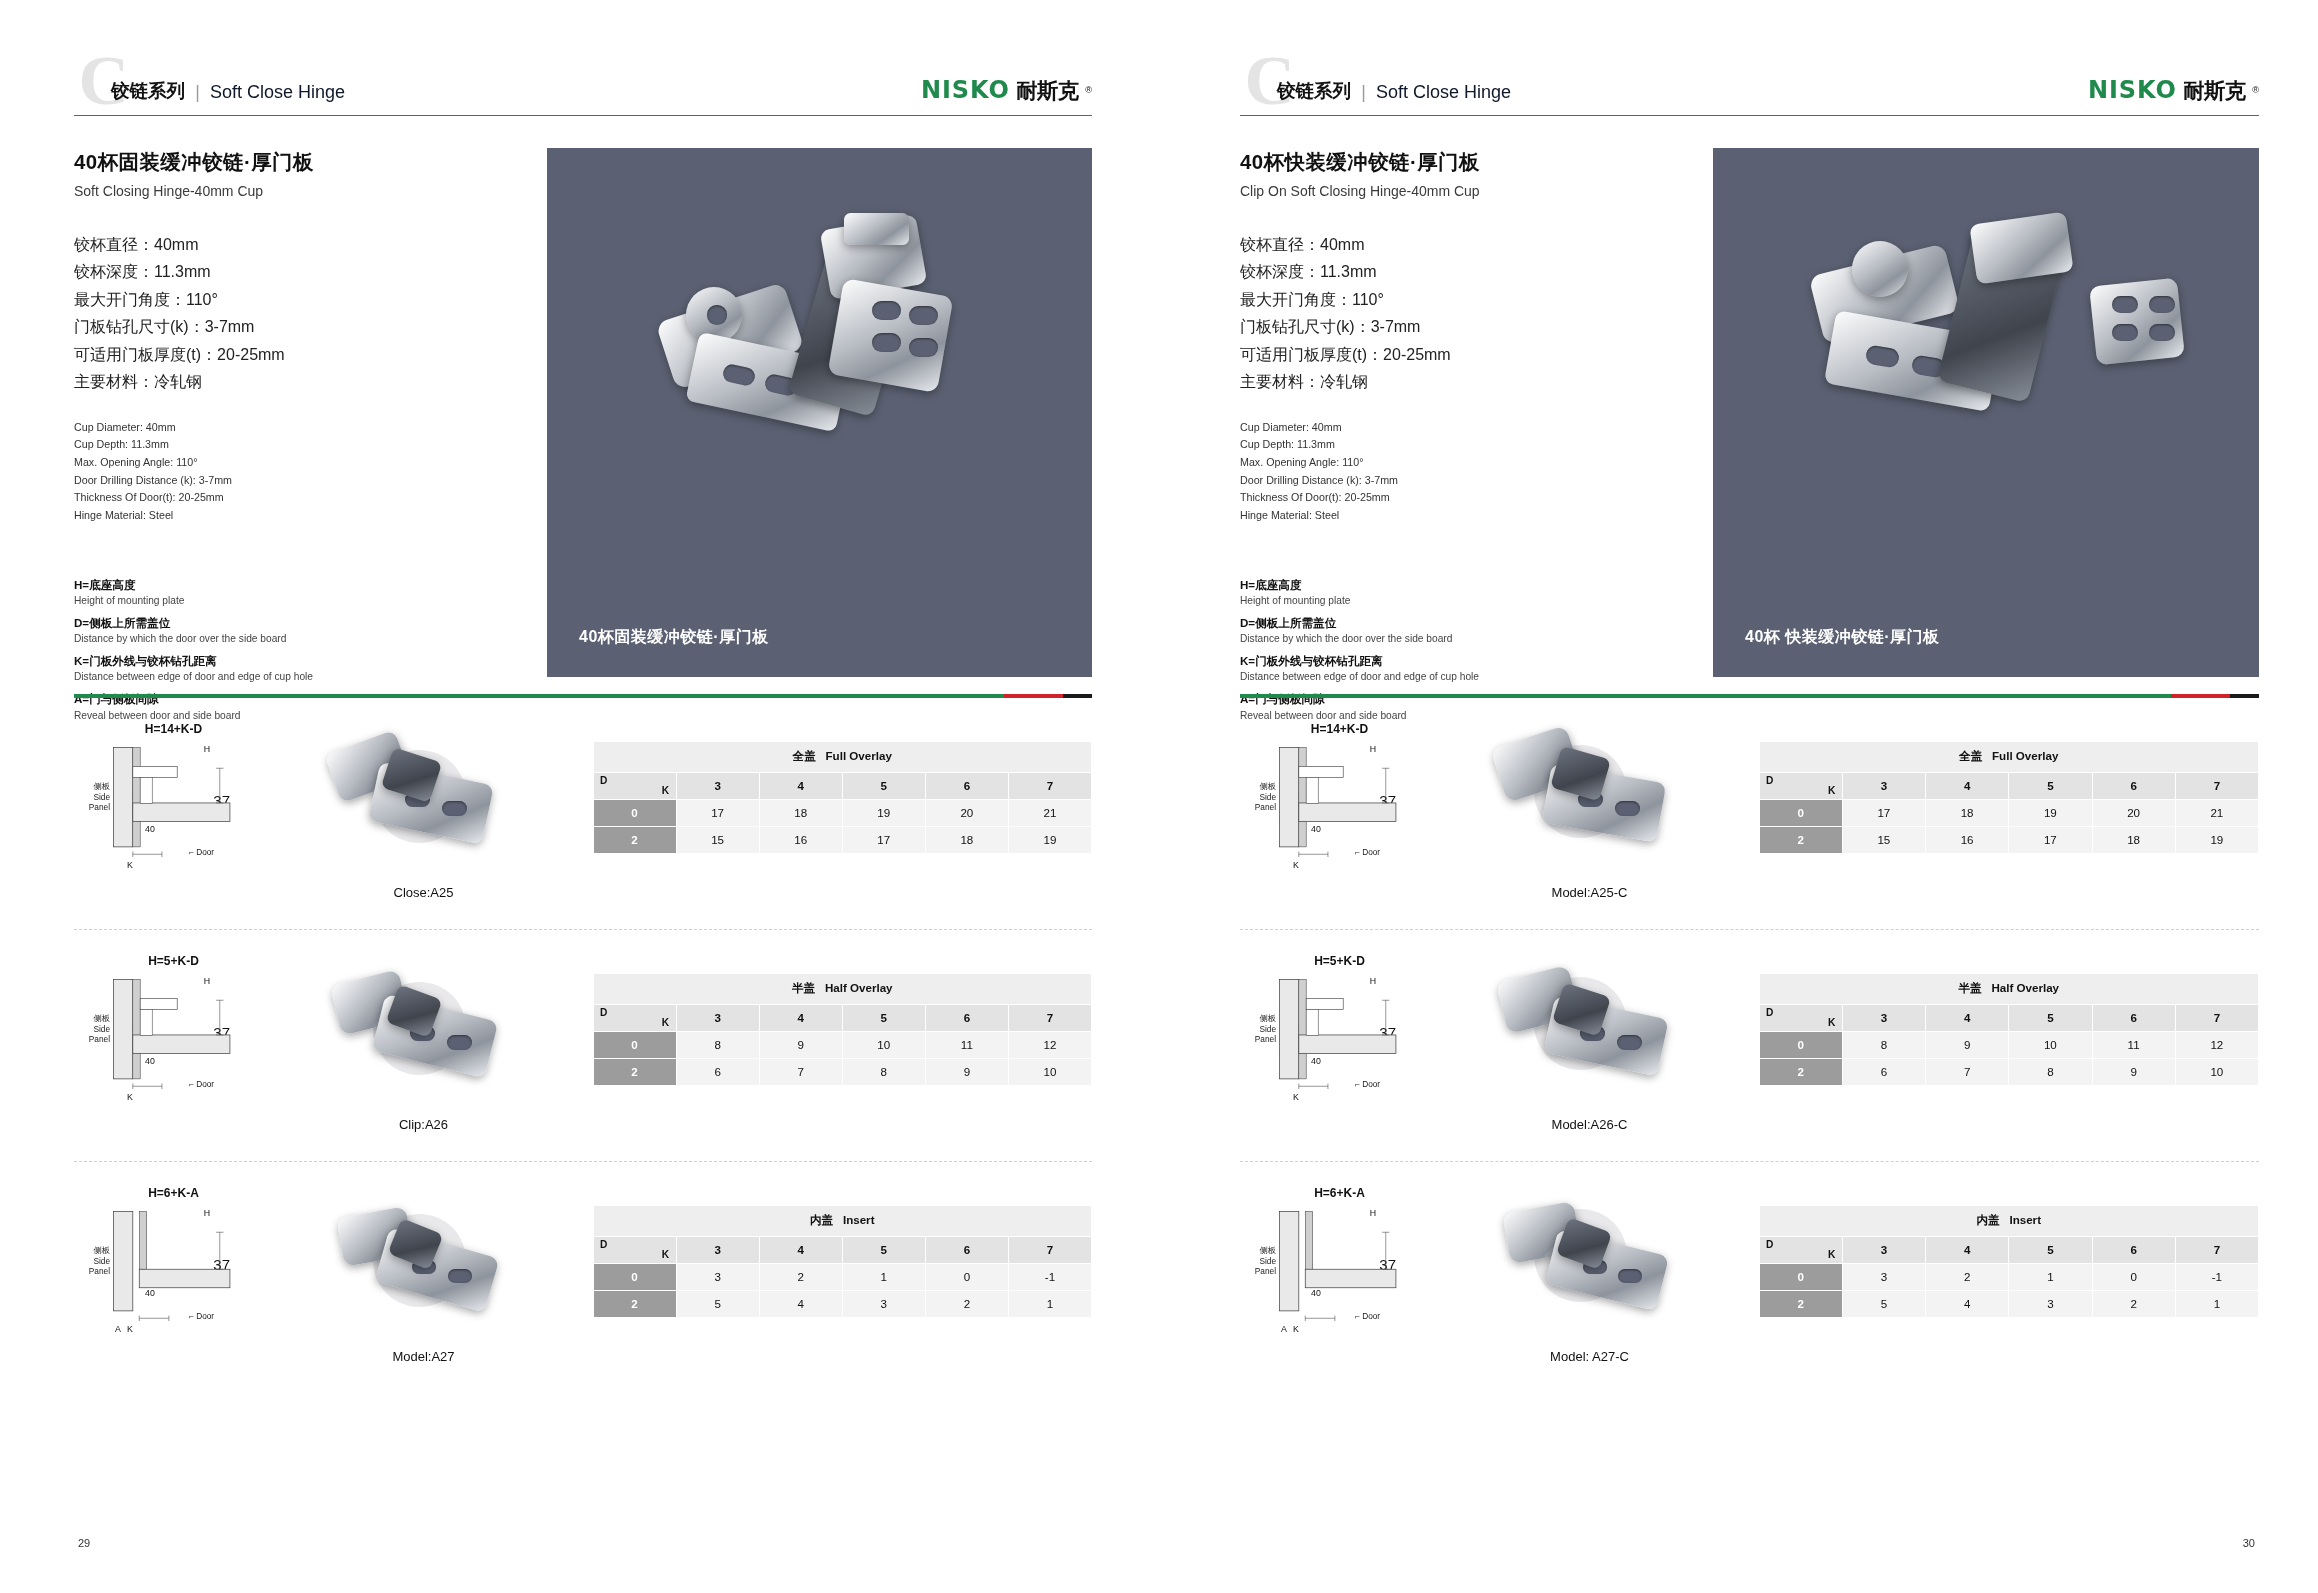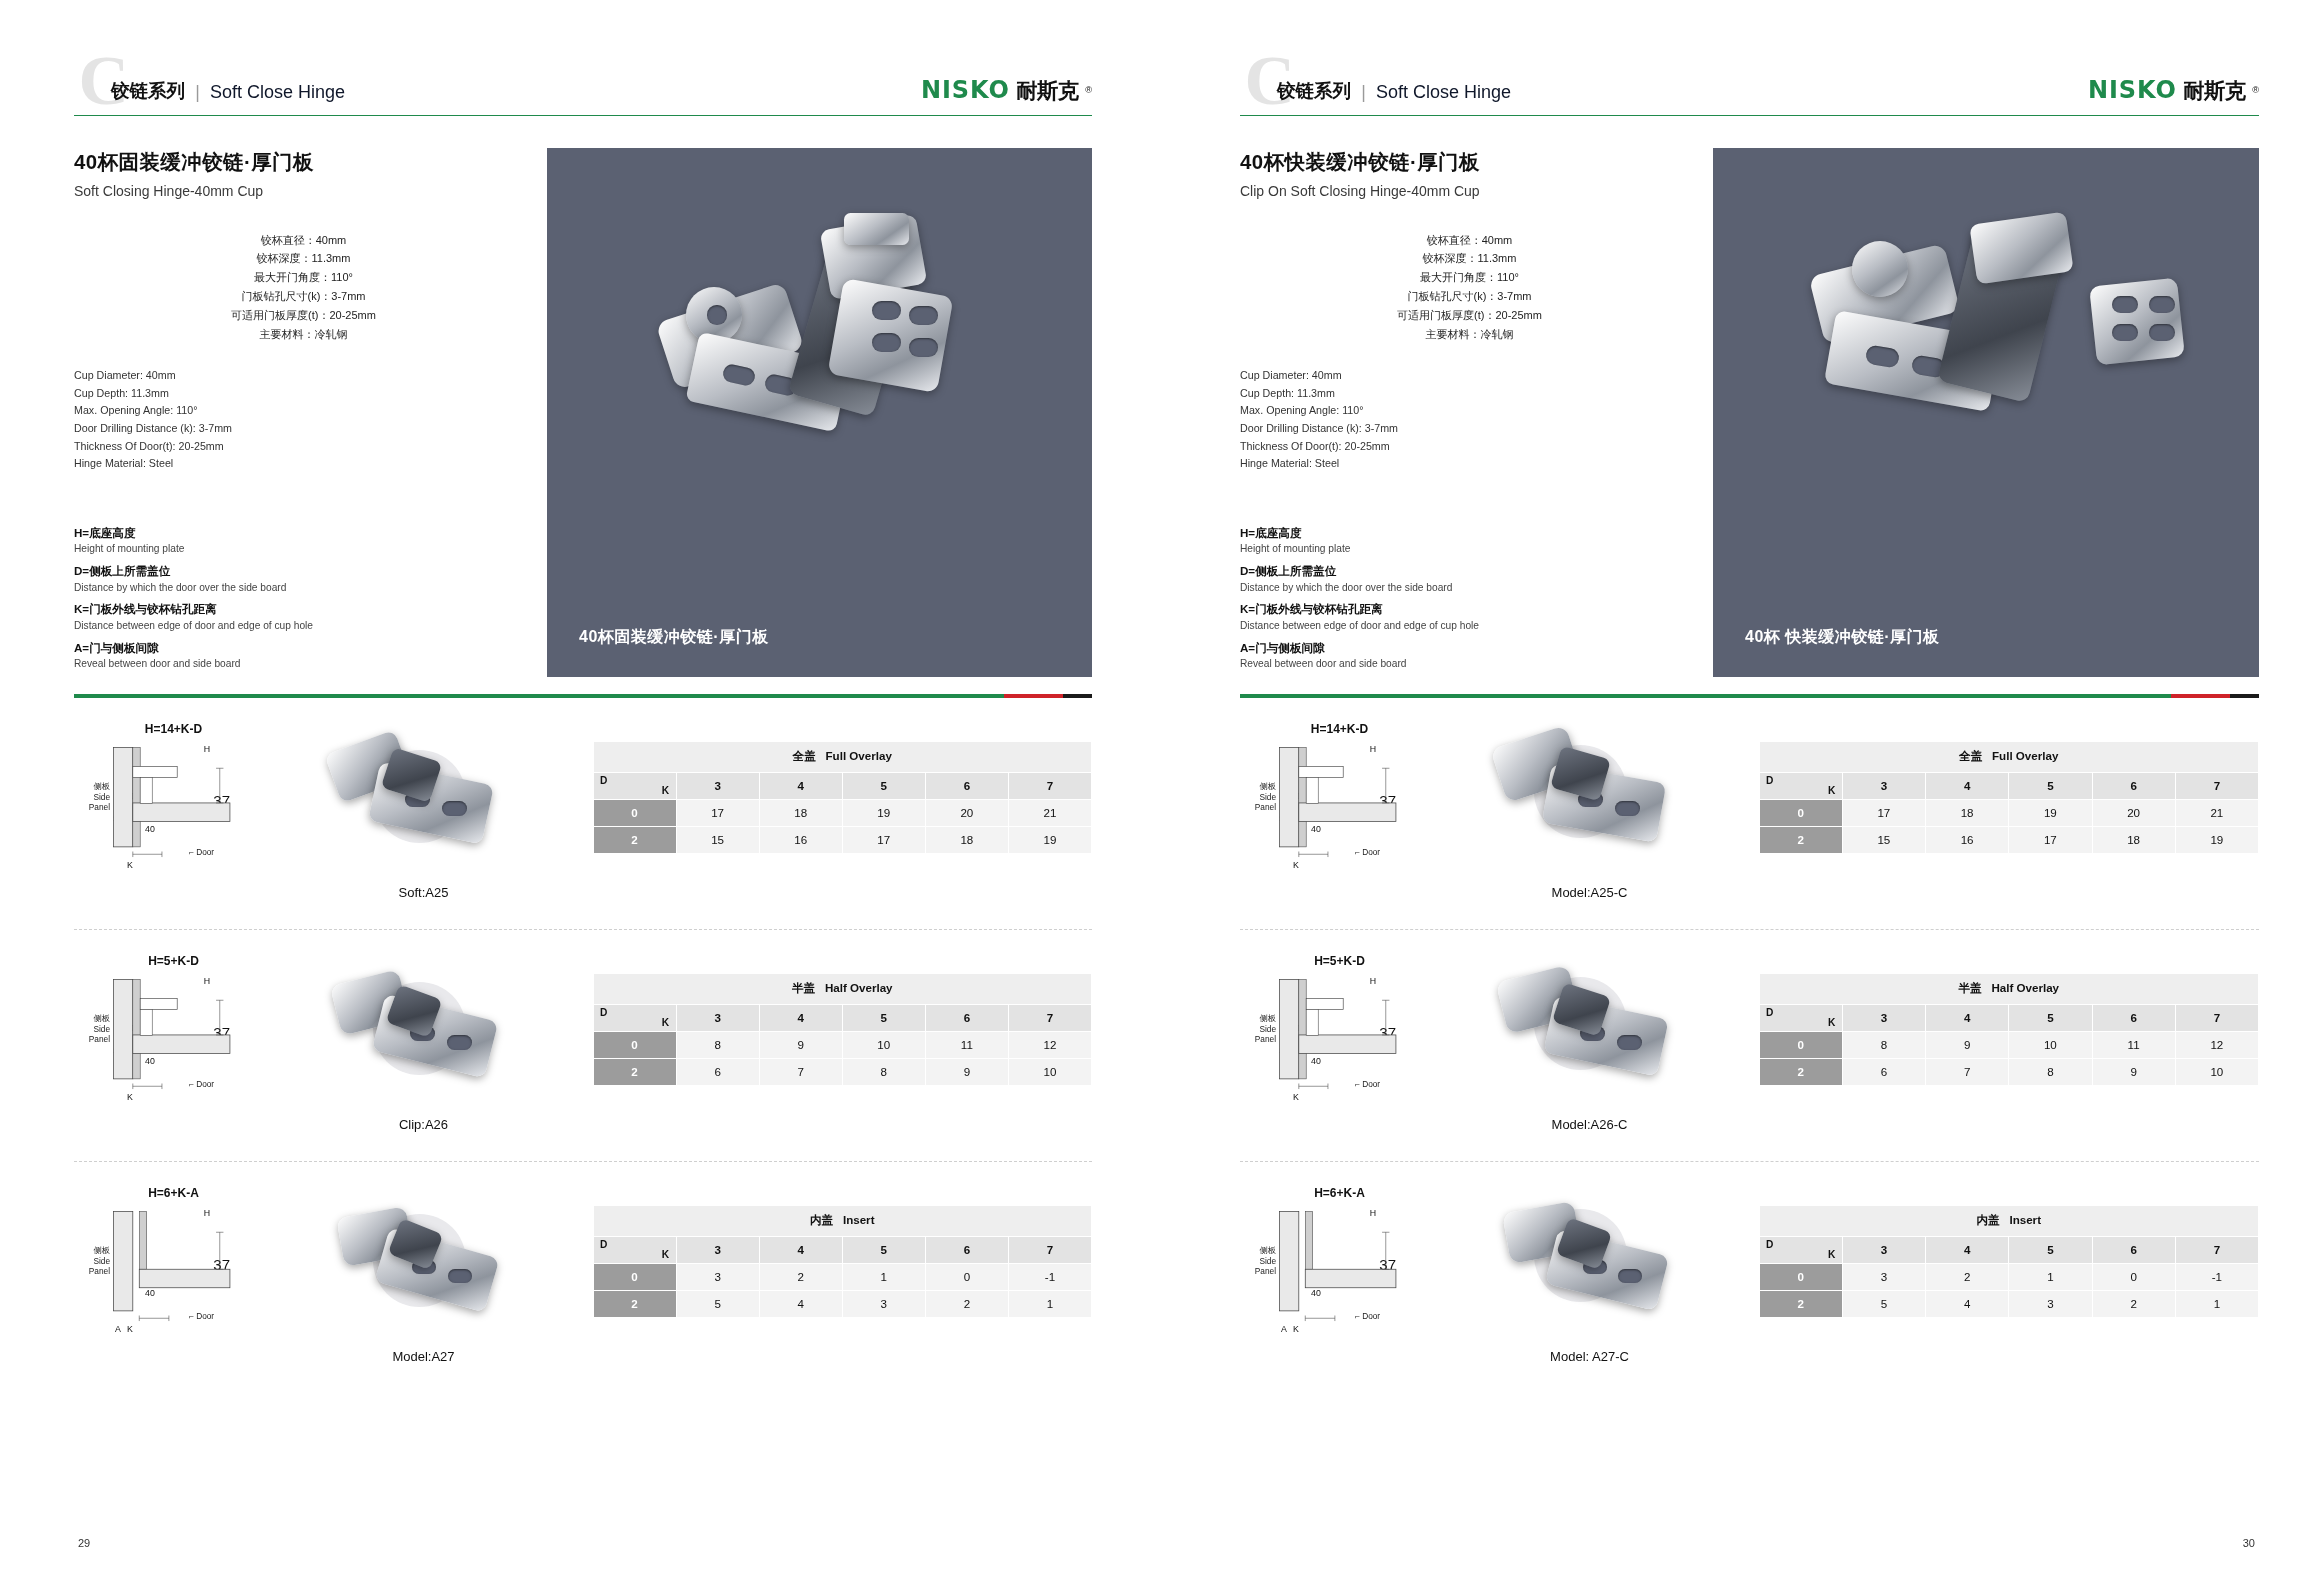--- a/index.html
+++ b/index.html
@@ -79,21 +79,21 @@
   
   .product {
     display: flex;
     margin: 32px 74px 0 74px;
     height: 529px;
   }
   .specs { width: 473px; padding-right: 14px; }
   .title-cn { font-size: 20.4px; font-weight: 700; color: #111; letter-spacing: 0.5px; }
   .title-en { font-size: 14px; color: #3a3a3a; margin-top: 6.5px; }
   .spec-cn { margin-top: 32px; }
-  .spec-cn div { font-size: 11px; color: #222; line-height: 1.72; text-align: center; }
+  .spec-cn div { font-size: 16px; color: #222; line-height: 1.72; }
   .spec-en { margin-top: 23px; }
   .spec-en div { font-size: 10.7px; color: #333; line-height: 1.65; }
   .legend { margin-top: 51px; }
   .legend .lg-cn { font-size: 11.6px; color: #111; font-weight: 600; line-height: 1.5; }
   .legend .lg-en { font-size: 10.2px; color: #444; line-height: 1.5; margin-bottom: 5.6px; }
 
   .photo {
     position: relative;
     flex: 1;
     background: #5b6172;
@@ -330,21 +330,21 @@
         </div>
         <div class="col-photo">
           <div class="prod-photo">
             <div class="halo" style="left:70px; top:28px;"></div>
             <div class="hg" style="position:absolute; left:28px; top:18.5px; width:74px; height:51px; border-radius:9.3px; transform:rotate(-20deg);"></div>
             <div class="hg" style="position:absolute; left:70px; top:51px; width:116px; height:60px; border-radius:9.3px; transform:rotate(12deg);"></div>
             <div class="hole oval" style="left:102px; top:70px; width:25px; height:15px;"></div>
             <div class="hole oval" style="left:139px; top:79px; width:25px; height:15px;"></div>
             <div class="hg dark" style="position:absolute; left:83px; top:32px; width:51px; height:42px; border-radius:7.4px; transform:rotate(18deg);"></div>
           </div>
-          <div class="model-label">Soft:A25</div>
+          <div class="model-label">Close:A25</div>
         </div>
         <div class="col-table">
           <table class="ovl">
             <tbody>
                 <tr>
                   <td class="ovl-title" colspan="6">
               <span style="margin-right: 6.5px;">全盖</span>
               <span>Full Overlay</span>
             </td>
                 </tr>

